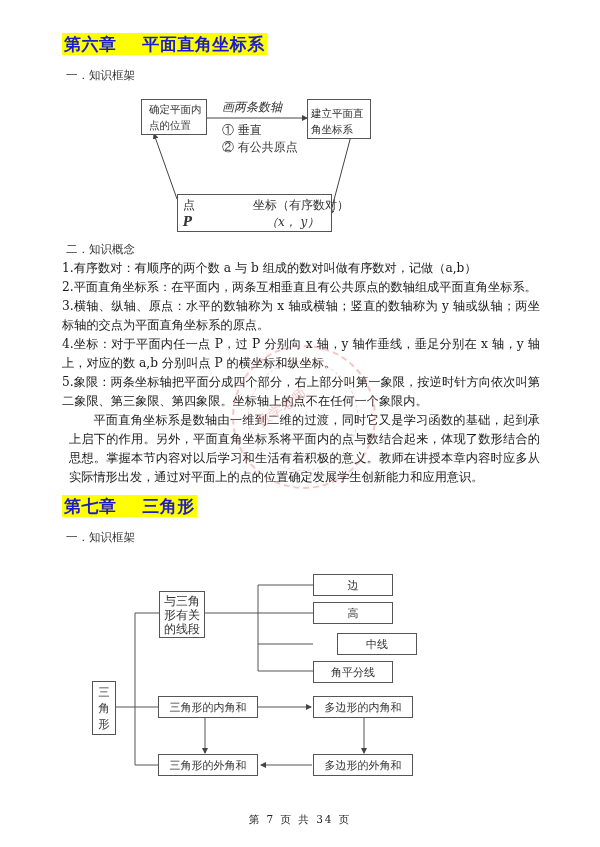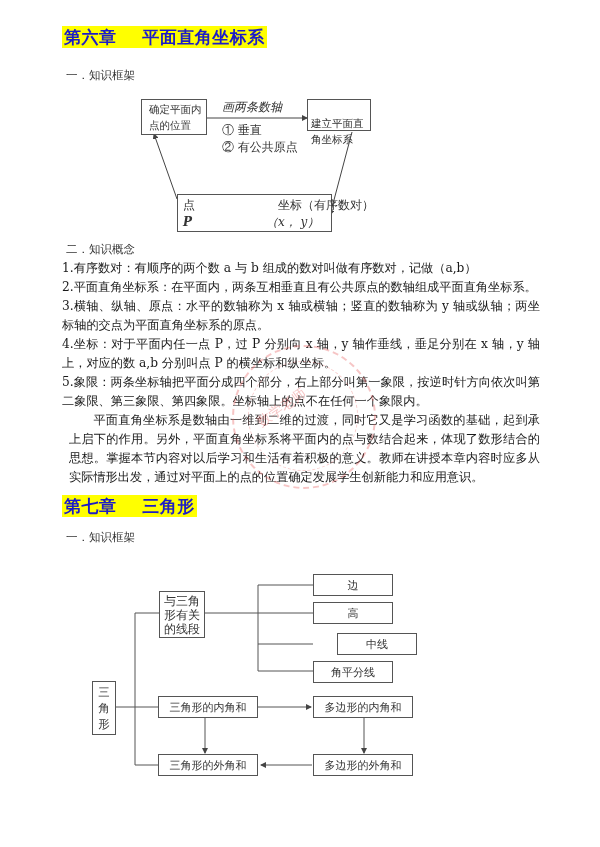--- a/index.html
+++ b/index.html
@@ -31,21 +31,21 @@
       transform: rotate(-35deg); white-space: nowrap; font-family: "DejaVu Sans", sans-serif; }
 
     .footer { position: absolute; top: 813px; left: 0; width: 600px; text-align: center;
       font-size: 10.5px; color: #222; letter-spacing: 2px; }
   </style>
 </head>
 <body>
 
 <div class="page">
 
-  <div class="chapter-title" style="top:26px;">第六章    平面直角坐标系</div>
+  <div class="chapter-title" style="top:33px;">第六章    平面直角坐标系</div>
   <div class="section-heading" style="top:68px;">一．知识框架</div>
 
   <div>
     <svg class="lines" width="600" height="847">
       <defs>
         <marker id="ah" markerWidth="6" markerHeight="6" refX="5" refY="3" orient="auto">
           <path d="M0,0 L6,3 L0,6 z" fill="#444"></path>
         </marker>
         <marker id="ahs" markerWidth="6" markerHeight="6" refX="1" refY="3" orient="auto">
           <path d="M6,0 L0,3 L6,6 z" fill="#444"></path>
@@ -56,31 +56,31 @@
 
       <line x1="177" y1="199" x2="154" y2="134" stroke="#444" stroke-width="1" marker-end="url(#ah)"></line>
 
       <line x1="352" y1="132" x2="330" y2="215" stroke="#444" stroke-width="1" marker-end="url(#ah)"></line>
 
       <line x1="199" y1="210" x2="245" y2="210" stroke="#444" stroke-width="1" marker-start="url(#ahs)" marker-end="url(#ah)"></line>
     </svg>
 
     <div class="box" style="left:141px; top:99px; width:66px; height:36px; padding:1px 7px; font-size:10.5px; line-height:16px; white-space:pre;">确定平面内
 点的位置</div>
-    <div class="box" style="left:307px; top:99px; width:64px; height:26px; padding:15px 3px; font-size:10.5px; line-height:16px; white-space:pre;">建立平面直
+    <div class="box" style="left:307px; top:99px; width:64px; height:40px; padding:5px 3px; font-size:10.5px; line-height:16px; white-space:pre;">建立平面直
 角坐标系</div>
 
     <div class="lbl" style="left:222px; top:99px; font-style:italic;">画两条数轴</div>
     <div class="lbl" style="left:222px; top:122px;">①  垂直</div>
     <div class="lbl" style="left:222px; top:139px;">②  有公共原点</div>
 
     <div class="box" style="left:177px; top:194px; width:155px; height:38px;">
       <span class="lbl" style="left:5px; top:2px;">点</span>
       <span class="lbl" style="left:5px; top:19px; font-style:italic; font-weight:bold;">P</span>
-      <span class="lbl" style="left:75px; top:2px;margin-left:25px;">坐标（有序数对）</span>
+      <span class="lbl" style="left:75px; top:2px;">坐标（有序数对）</span>
       <span class="lbl" style="left:88px; top:19px; font-style:italic;">（x， y）</span>
     </div>
   </div>
 
   <div class="section-heading" style="top:242px;">二．知识概念</div>
 
   <div class="para" style="top:259px;">
     <p>1.有序数对：有顺序的两个数 a 与 b 组成的数对叫做有序数对，记做（a,b）</p>
     <p>2.平面直角坐标系：在平面内，两条互相垂直且有公共原点的数轴组成平面直角坐标系。</p>
     <p>3.横轴、纵轴、原点：水平的数轴称为 x 轴或横轴；竖直的数轴称为 y 轴或纵轴；两坐标轴的交点为平面直角坐标系的原点。</p>
@@ -133,13 +133,14 @@
     <div class="box center" style="left:313px; top:602px; width:80px; height:22px;">高</div>
     <div class="box center" style="left:313px; top:633px; width:80px; height:22px;margin-left:24px;">中线</div>
     <div class="box center" style="left:313px; top:661px; width:80px; height:22px;">角平分线</div>
 
     <div class="box center" style="left:158px; top:696px; width:100px; height:22px;">三角形的内角和</div>
     <div class="box center" style="left:313px; top:696px; width:100px; height:22px;">多边形的内角和</div>
     <div class="box center" style="left:158px; top:754px; width:100px; height:22px;">三角形的外角和</div>
     <div class="box center" style="left:313px; top:754px; width:100px; height:22px;text-align:center;">多边形的外角和</div>
   </div>
 
+  <div class="footer">第 7 页 共 34 页</div>
 </div>
 
 </body></html>

